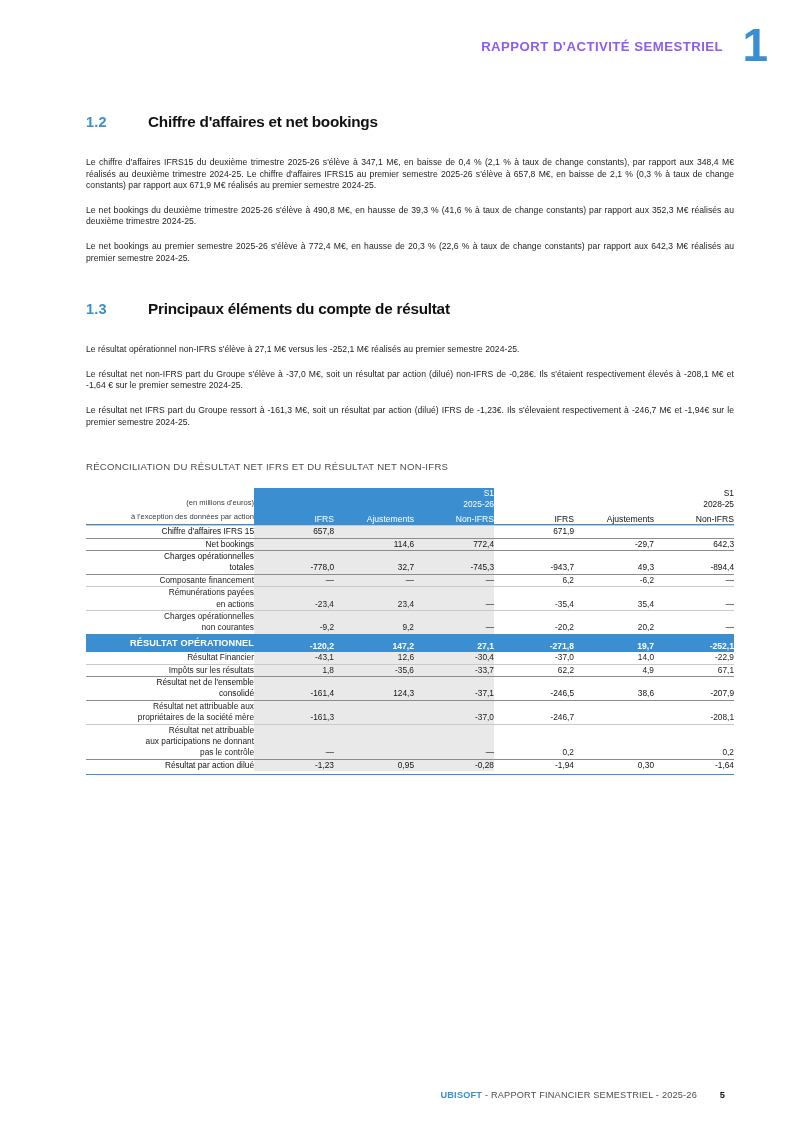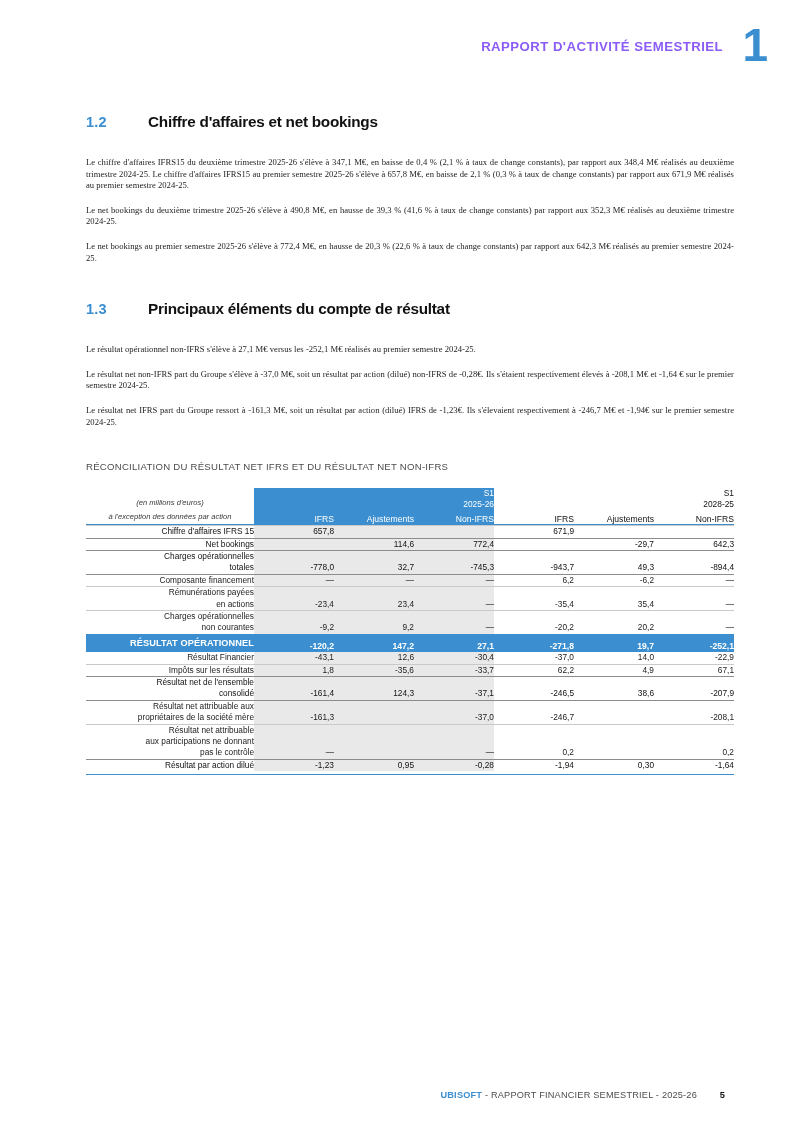--- a/index.html
+++ b/index.html
@@ -76,21 +76,20 @@
   }
 
   
   p.body {
     margin: 0;
     font-size: 8.6px;
     line-height: 11.6px;
     text-align: justify;
     color: #1c1c1c;
     letter-spacing: 0.03px;
-    font-family: Liberation Serif, serif;
   }
   .sp-13 { height: 13px; }
   .sp-26 { height: 26px; }
 
   
   .table-caption {
     font-size: 9.6px;
     color: #4d4d4d;
     letter-spacing: 0.25px;
     text-transform: uppercase;
@@ -143,24 +142,23 @@
     padding: 2px 8px 4px 0;
   }
   .hdr-sub-plain {
     color: #111111;
     font-weight: bold;
     font-size: 8.6px;
     text-align: right;
     padding: 2px 8px 4px 0;
   }
   .unit-line {
-    font-style: italic;
     font-size: 7.6px;
     color: #3a3a3a;
-    text-align: center;
+    text-align: right;
     padding: 0;
     line-height: 11px;
   }
   .unit-cell {
     text-align: left;
     vertical-align: bottom;
     padding-bottom: 4px;
   }
   .unit-cell div { line-height: 14px; }
 

